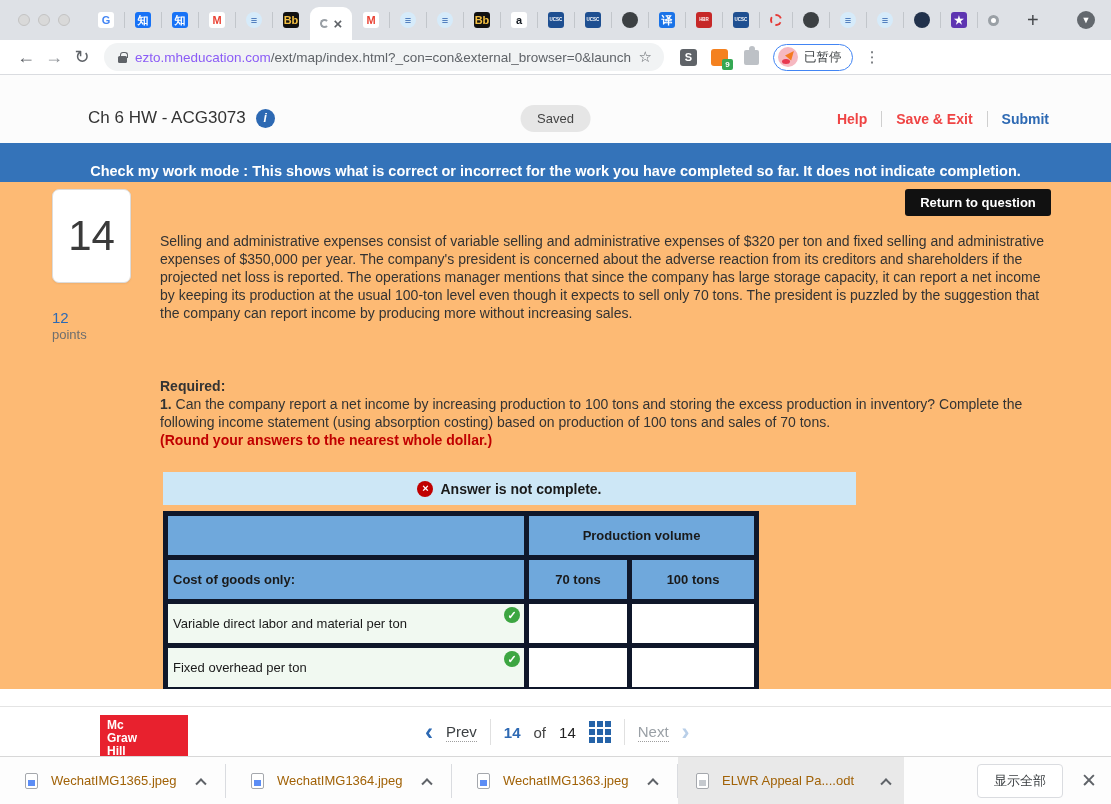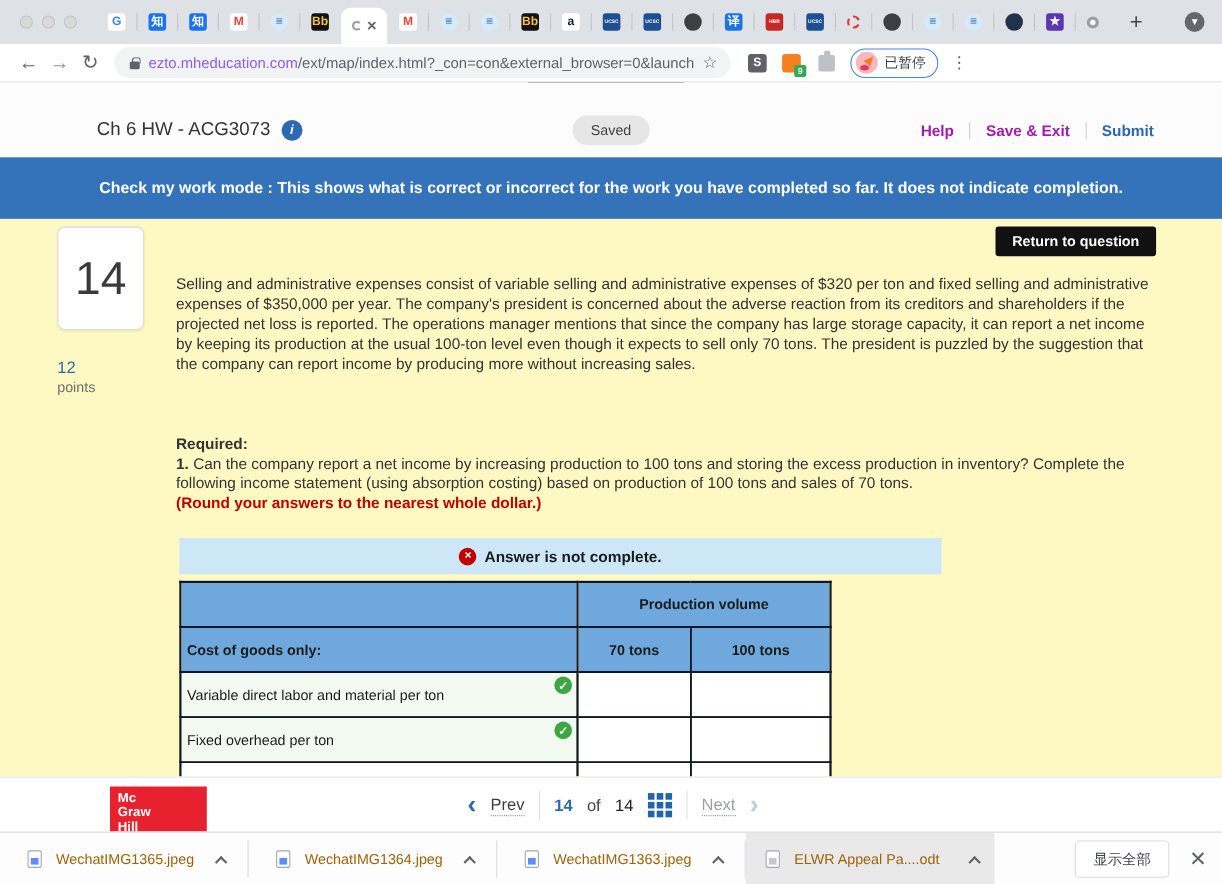--- a/index.html
+++ b/index.html
@@ -64,50 +64,50 @@
   
   .appheader { position:absolute; left:0; top:75px; width:1111px; height:68px; background:#FCFCFC; }
   .apptitle-row { position:absolute; left:52px; top:33px; display:flex; align-items:center; gap:10px; }
   .apptitle { font-size:17px; color:#333;margin-left:36px; }
   .info-icon { width:19px; height:19px; border-radius:50%; background:#2D69B3; color:#fff; font-size:12px; font-weight:bold;
     font-style:italic; display:flex; align-items:center; justify-content:center; cursor:pointer; }
   .saved-pill { position:absolute; left:50%; transform:translateX(-50%); top:30px; background:#E6E6E6; color:#444;
     font-size:13px; border-radius:14px; padding:6px 17px; }
   .header-actions { position:absolute; right:62px; top:36px; display:flex; align-items:center; gap:14px; font-size:14px; font-weight:bold; }
   .header-actions .divider { width:1px; height:16px; background:#CFCFCF; }
-  .act-dark { color:#a21caf; cursor:pointer; }
+  .act-dark { color:#ef4444; cursor:pointer; }
   .act-blue { color:#2D69B3; cursor:pointer; }
 
   .banner { position:absolute; left:0; top:143px; width:1111px; height:56px; background:#3473B9;
     display:flex; align-items:center; justify-content:center; }
   .banner-text { color:#fff; font-weight:bold; font-size:14.5px; }
 
   
-  .content { position:absolute; left:0; top:199px; width:1111px; height:507px; background:#fef9c3; overflow:hidden; }
+  .content { position:absolute; left:0; top:182px; width:1111px; height:507px; background:#fdba74; overflow:hidden; }
   .return-btn { position:absolute; left:905px; top:7px; width:146px; height:27px; background:#111; color:#fff;
     font-size:13px; font-weight:bold; border:none; border-radius:3px; cursor:pointer; }
   .qcard { position:absolute; left:52px; top:7px; width:79px; height:94px; background:#fff; border:1px solid #DCDCDC;
     border-radius:7px; box-shadow:0 1px 2px rgba(0,0,0,0.06); display:flex; align-items:center; justify-content:center; }
   .qnum { font-size:42px; color:#3A3A3A; font-weight:500; }
   .pts-val { position:absolute; left:52px; top:127px; color:#2D69B3; font-size:15px; }
   .pts-lbl { position:absolute; left:52px; top:145px; color:#6E6E6E; font-size:13px; }
   .qbody { position:absolute; left:160px; top:50px; width:890px; font-size:14px; line-height:18px; color:#333; }
   .required { position:absolute; left:160px; top:195px; width:890px; font-size:14px; line-height:18px; color:#333; }
   .required .req-h { font-weight:bold; }
   .rednote { color:#C00000; font-weight:bold; }
 
   .alertbox { position:absolute; left:163px; top:290px; width:693px; height:33px; background:#CDE7F6;
     display:flex; align-items:center; justify-content:center; gap:7px; }
   .err-icon { width:16px; height:16px; border-radius:50%; background:#C00000; color:#fff; font-size:11px; font-weight:bold;
     display:flex; align-items:center; justify-content:center; line-height:1; }
   .alert-text { font-size:14px; font-weight:bold; color:#1a1a1a; }
 
   .anstable { position:absolute; left:163px; top:329px; border-collapse:collapse; table-layout:fixed; width:591px;
     font-size:13px; color:#1a1a1a; }
-  .anstable td, .anstable th { border:2px solid #0f172a; height:23px; padding:12px 5px; overflow:hidden;
+  .anstable td, .anstable th { border:5px solid #0f172a; height:23px; padding:12px 5px; overflow:hidden;
     white-space:nowrap; text-align:left; font-weight:normal; position:relative; background:#fff; }
   .anstable th { background:#6FA8DC; font-weight:bold; }
   .anstable th.center { text-align:center; }
   .ok-label { background:#F1F9F1 !important; }
   .check { position:absolute; right:4px; top:3px; width:16px; height:16px; border-radius:50%; background:#3DA642;
     color:#fff; font-size:11px; font-weight:bold; display:flex; align-items:center; justify-content:center; }
   .indent { padding-left:30px !important; }
   .subtotal td { border-bottom:2px solid #222; }
 
   

